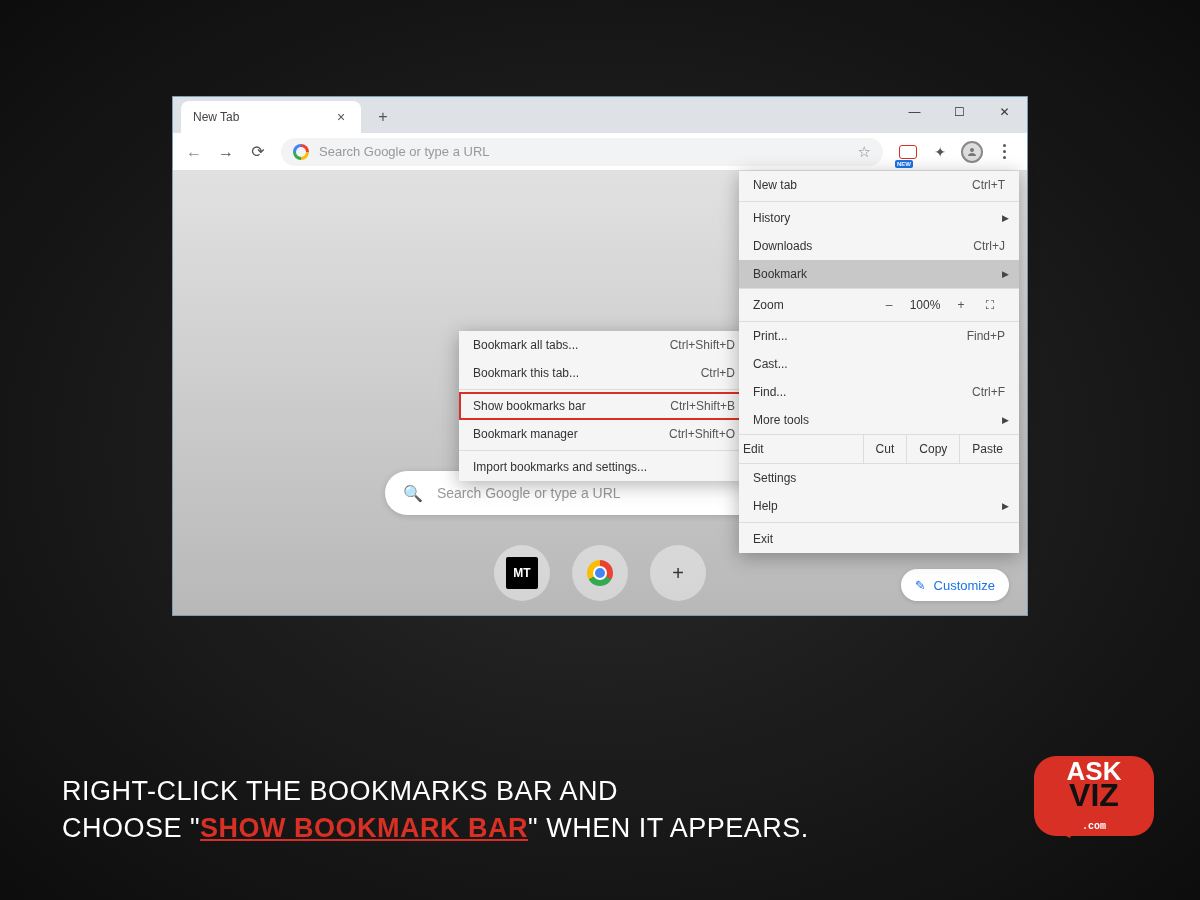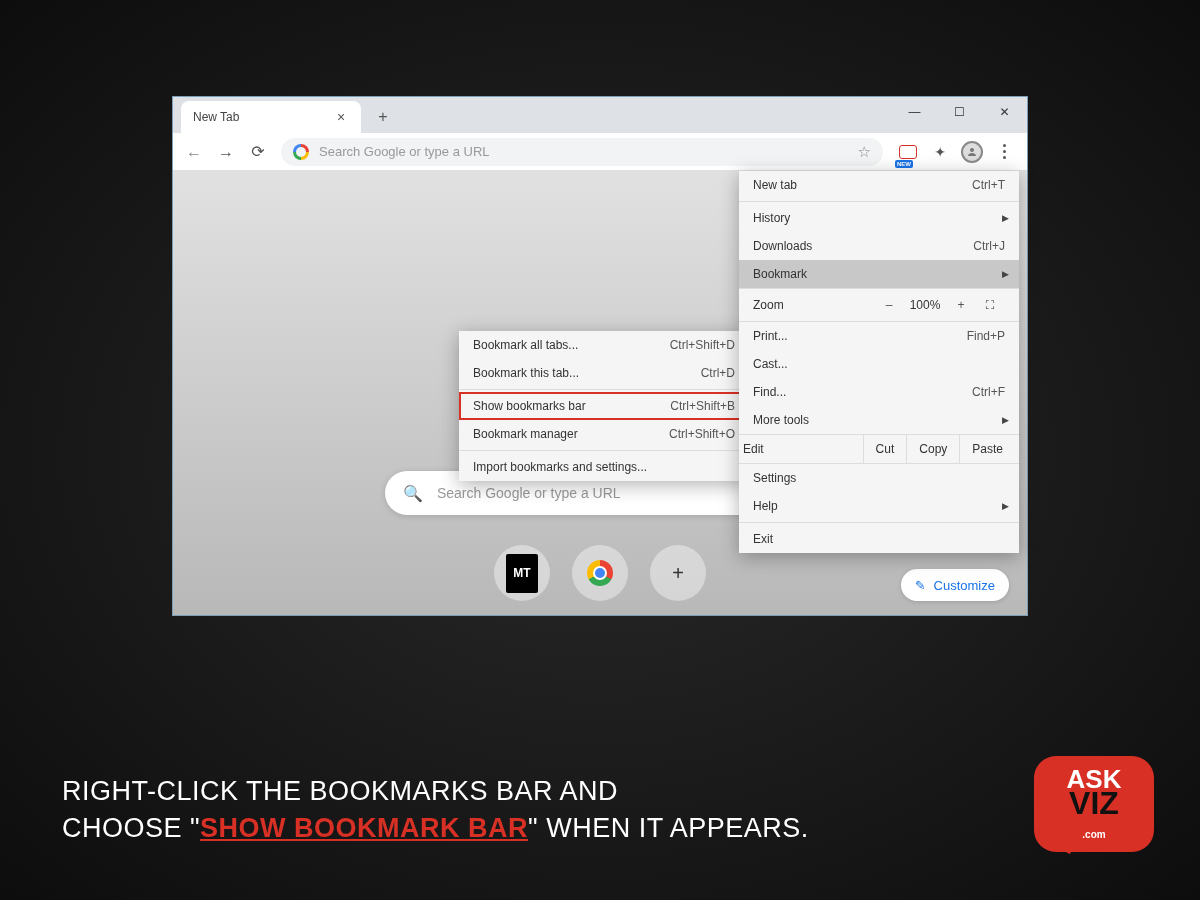--- a/index.html
+++ b/index.html
@@ -30,21 +30,21 @@
   .profile-icon { width: 22px; height: 22px; border-radius: 50%; background: #ddd; border: 2px solid #888; display: flex; align-items: center; justify-content: center; }
   .menu-dots { display: flex; flex-direction: column; gap: 3px; }
   .menu-dots span { width: 3px; height: 3px; background: #555; border-radius: 50%; }
 
   .content { position: relative; height: calc(100% - 74px); }
   .search-bar-center { position: absolute; left: 50%; top: 300px; transform: translateX(-50%); width: 430px; height: 44px; background: #fff; border-radius: 22px; box-shadow: 0 1px 6px rgba(0,0,0,.15); display: flex; align-items: center; padding: 0 18px; gap: 14px; }
   .search-bar-center .mag { color: #888; font-size: 16px; }
   .search-bar-center .txt { color: #999; font-size: 14px; }
   .shortcuts { position: absolute; left: 50%; top: 374px; transform: translateX(-50%); display: flex; gap: 22px; }
   .shortcut { width: 56px; height: 56px; border-radius: 50%; background: rgba(255,255,255,.4); display: flex; align-items: center; justify-content: center; cursor: pointer; }
-  .shortcut.mt { background: #000; color: #fff; font-size: 12px; font-weight: bold; border-radius: 2px; width: 32px; height: 39px; margin: 12px; }
+  .shortcut.mt { background: #000; color: #fff; font-size: 12px; font-weight: bold; border-radius: 2px; width: 32px; height: 32px; margin: 12px; }
   .shortcut.chrome { }
   .chrome-ico { width: 26px; height: 26px; border-radius: 50%; background: conic-gradient(#ea4335 0 120deg, #34a853 120deg 240deg, #fbbc05 240deg); position: relative; }
   .chrome-ico::after { content: ''; position: absolute; inset: 6px; background: #4285f4; border-radius: 50%; border: 2px solid #fff; }
   .shortcut.add { font-size: 20px; color: #333; }
   .customize-btn { position: absolute; right: 18px; bottom: 14px; height: 32px; padding: 0 14px; border-radius: 16px; background: #fff; color: #1a73e8; font-size: 13px; display: flex; align-items: center; gap: 8px; box-shadow: 0 1px 4px rgba(0,0,0,.15); cursor: pointer; }
 
   
   .main-menu { position: absolute; right: 8px; top: 74px; width: 280px; background: #f5f5f5; box-shadow: 0 4px 18px rgba(0,0,0,.3); font-size: 12px; color: #333; }
   .mm-item { height: 28px; display: flex; align-items: center; padding: 0 14px; cursor: pointer; position: relative; }
   .mm-item.sel { background: #c8c8c8; }
@@ -66,25 +66,25 @@
   .sm-item .sc { margin-left: auto; color: #555; }
   .sm-highlight { outline: 2px solid #d93025; outline-offset: -2px; }
   .sm-sep { height: 1px; background: #ddd; margin: 2px 0; }
 
   
   .caption { position: absolute; left: 62px; bottom: 54px; color: #fff; font-family: 'Montserrat', 'Segoe UI', sans-serif; font-weight: 400; font-size: 27px; line-height: 1.35; letter-spacing: 0.5px; }
   .caption .hl { color: #d93025; font-weight: 700; text-decoration: underline; }
 
   
   .logo-wrap { position: absolute; right: 46px; bottom: 34px; width: 120px; height: 110px; }
-  .speech { width: 120px; height: 96px; background: #d93025; border-radius: 22px; position: relative; display: flex; flex-direction: column; align-items: center; justify-content: center; }
+  .speech { width: 120px; height: 80px; background: #d93025; border-radius: 22px; position: relative; display: flex; flex-direction: column; align-items: center; justify-content: center; }
   .speech::after { content: ''; position: absolute; bottom: -14px; left: 24px; width: 0; height: 0; border: 12px solid transparent; border-top-color: #d93025; transform: rotate(-20deg); }
   .logo-ask { color: #fff; font-size: 26px; font-weight: 900; font-family: Arial Black, sans-serif; line-height: .9; }
   .logo-viz { color: #111; font-size: 32px; font-weight: 900; font-family: Arial Black, sans-serif; line-height: .8; }
-  .logo-com { color: #fff; font-size: 10px; font-weight: 700; margin-top: 12px; }
+  .logo-com { color: #fff; font-size: 10px; font-weight: 700; margin-top: 12px; font-family: Liberation Mono, monospace; }
 </style>
 </head>
 <body>
 
 <div class="browser-window">
 
   <div class="tab-strip">
     <div class="tab">
       <span>New Tab</span>
       <span class="tab-close">×</span>

